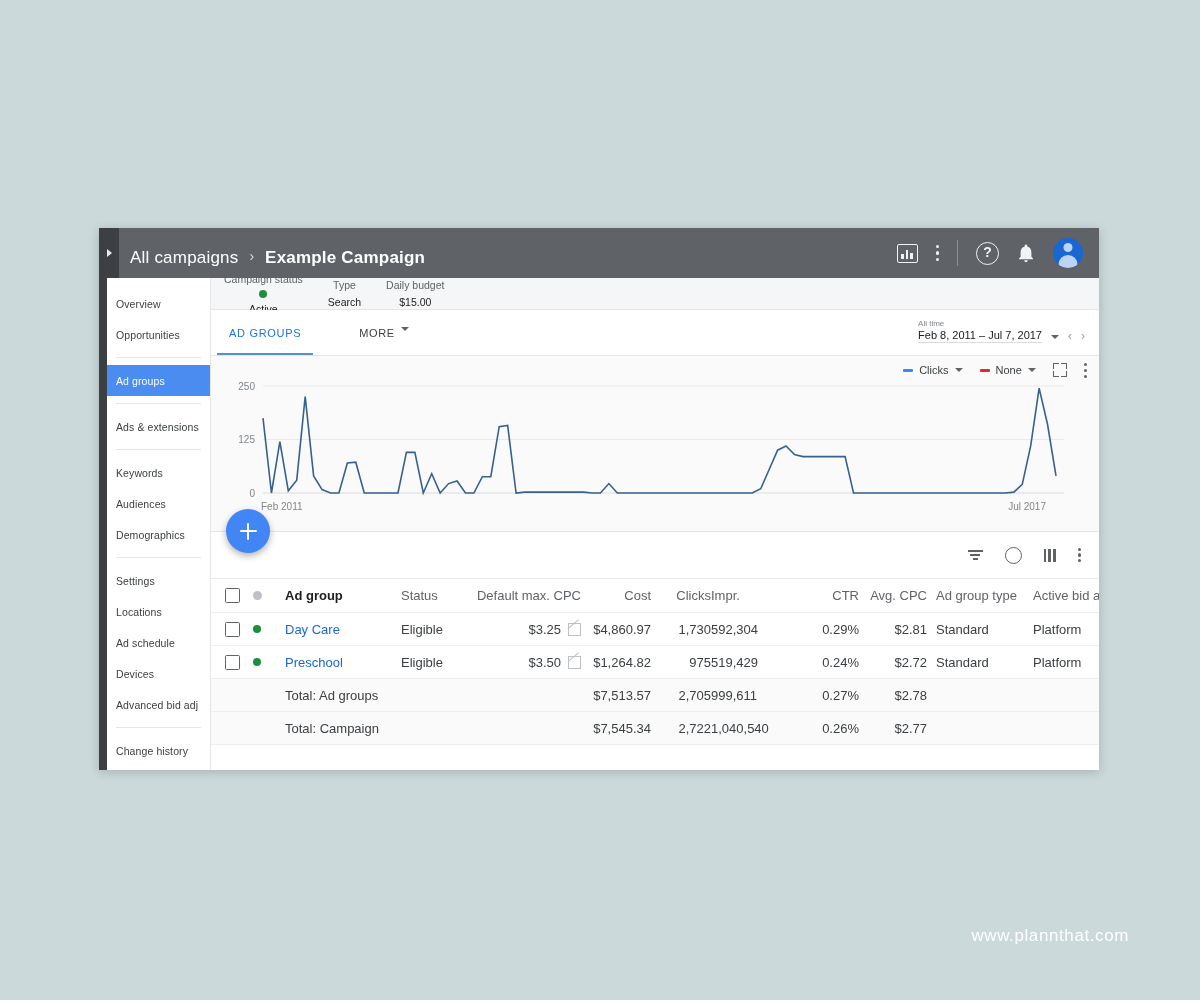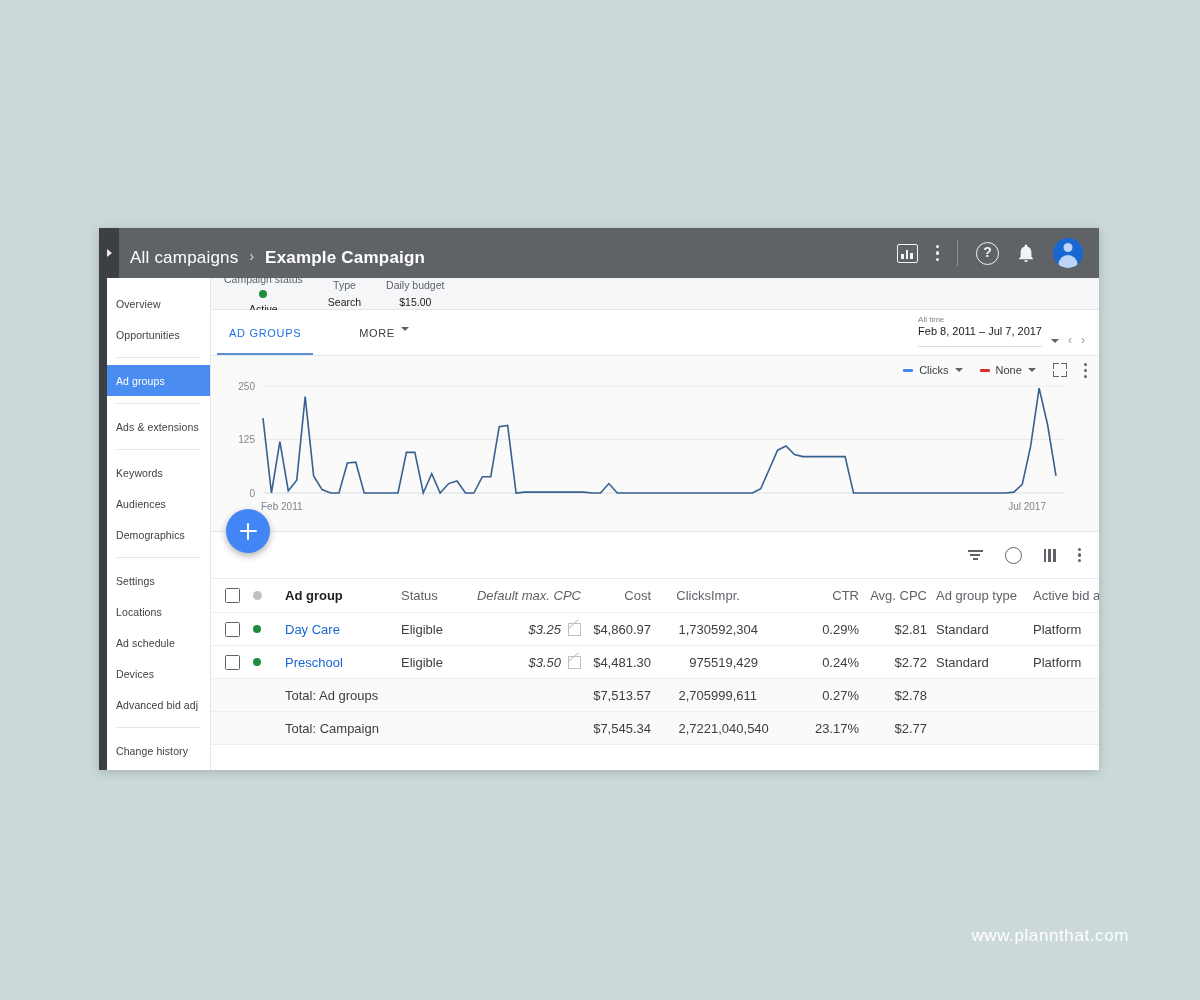--- a/index.html
+++ b/index.html
@@ -156,21 +156,21 @@
   .tab-more { margin-left: 40px; display: flex; align-items: flex-start; gap: 6px; font-size: 11px; color: #3c4043; letter-spacing: .6px; }
   .caret { width: 0; height: 0; border-left: 4px solid transparent; border-right: 4px solid transparent; border-top: 4.5px solid #5f6368; }
 
   .daterange {
     margin-left: auto; margin-right: 14px;
     display: flex; align-items: flex-end; gap: 9px;
     padding-bottom: 3px;
   }
   .dr-text { display: flex; flex-direction: column; line-height: 1.25; }
   .dr-label { font-size: 8px; color: #80868b; }
-  .dr-value { font-size: 11px; color: #202124; border-bottom: 1px solid #dadce0; padding-bottom: 7px; }
+  .dr-value { font-size: 11px; color: #202124; border-bottom: 1px solid #dadce0; padding-bottom: 0; }
   .arrow-l, .arrow-r { font-size: 12px; color: #9aa0a6; }
 
   
   .chartwrap {
     flex: 0 0 auto; height: 175px;
     background: #fafafa;
     border-bottom: 1px solid #e4e6e8;
     position: relative;
   }
   .chart-ctrls {
@@ -235,21 +235,21 @@
   .trow.head { color: #5f6368; height: 33px; }
   .trow.head .c-name { font-weight: bold; color: #202124; }
   .trow.total { background: #fafafa; }
   .cbox { width: 13px; height: 13px; border: 1.5px solid #5f6368; border-radius: 1.5px; flex: 0 0 auto; }
   .cb-cell { width: 28px; flex: 0 0 auto; }
   .st-cell { width: 32px; flex: 0 0 auto; display: flex; align-items: center; }
   .dot-grey { width: 9px; height: 9px; border-radius: 50%; background: #bdc1c6; display: inline-block; }
   .c-name { width: 116px; flex: 0 0 auto; }
   .c-name a { color: #1967d2; text-decoration: none; }
   .c-status { width: 67px; flex: 0 0 auto; }
-  .c-cpc { width: 113px; flex: 0 0 auto; text-align: left; display: flex; align-items: center; justify-content: flex-end; gap: 7px; font-style: italic; }
+  .c-cpc { width: 113px; flex: 0 0 auto; text-align: left; display: flex; align-items: center; justify-content: flex-end; gap: 7px; }
   .c-cost { width: 70px; flex: 0 0 auto; text-align: right; }
   .c-clicks { width: 60px; flex: 0 0 auto; text-align: right; }
   .c-impr { width: 76px; flex: 0 0 auto; text-align: left; }
   .c-ctr { width: 72px; flex: 0 0 auto; text-align: right; }
   .c-avgcpc { width: 68px; flex: 0 0 auto; text-align: right; }
   .c-type { width: 88px; flex: 0 0 auto; padding-left: 9px; }
   .c-bid { width: 95px; flex: 0 0 auto; padding-left: 9px; }
   .pencil {
     width: 11px; height: 11px; border: 1.3px solid #bdc1c6; position: relative; flex: 0 0 auto;
   }
@@ -501,21 +501,21 @@
               </div>
             <div class="st-cell">
                 <span class="dot-green"></span>
               </div>
             <div class="c-name"><a href="#">Preschool</a></div>
             <div class="c-status">Eligible</div>
             <div class="c-cpc">
               <span>$3.50</span>
               <span class="pencil"></span>
             </div>
-            <div class="c-cost">$4,481.30</div>
+            <div class="c-cost">$1,264.82</div>
             <div class="c-clicks">975</div>
             <div class="c-impr">519,429</div>
             <div class="c-ctr">0.24%</div>
             <div class="c-avgcpc">$2.72</div>
             <div class="c-type">Standard</div>
             <div class="c-bid">Platform</div>
           </div>
 
           <div class="trow total">
             <div class="cb-cell"></div>
@@ -534,21 +534,21 @@
 
           <div class="trow total">
             <div class="cb-cell"></div>
             <div class="st-cell"></div>
             <div class="t-label">Total: Campaign</div>
             <div class="c-status"></div>
             <div class="c-cpc"></div>
             <div class="c-cost">$7,545.34</div>
             <div class="c-clicks">2,722</div>
             <div class="c-impr">1,040,540</div>
-            <div class="c-ctr">23.17%</div>
+            <div class="c-ctr">0.26%</div>
             <div class="c-avgcpc">$2.77</div>
             <div class="c-type"></div>
             <div class="c-bid"></div>
           </div>
 
         </div>
       </div>
     </div>
   </div>
 

